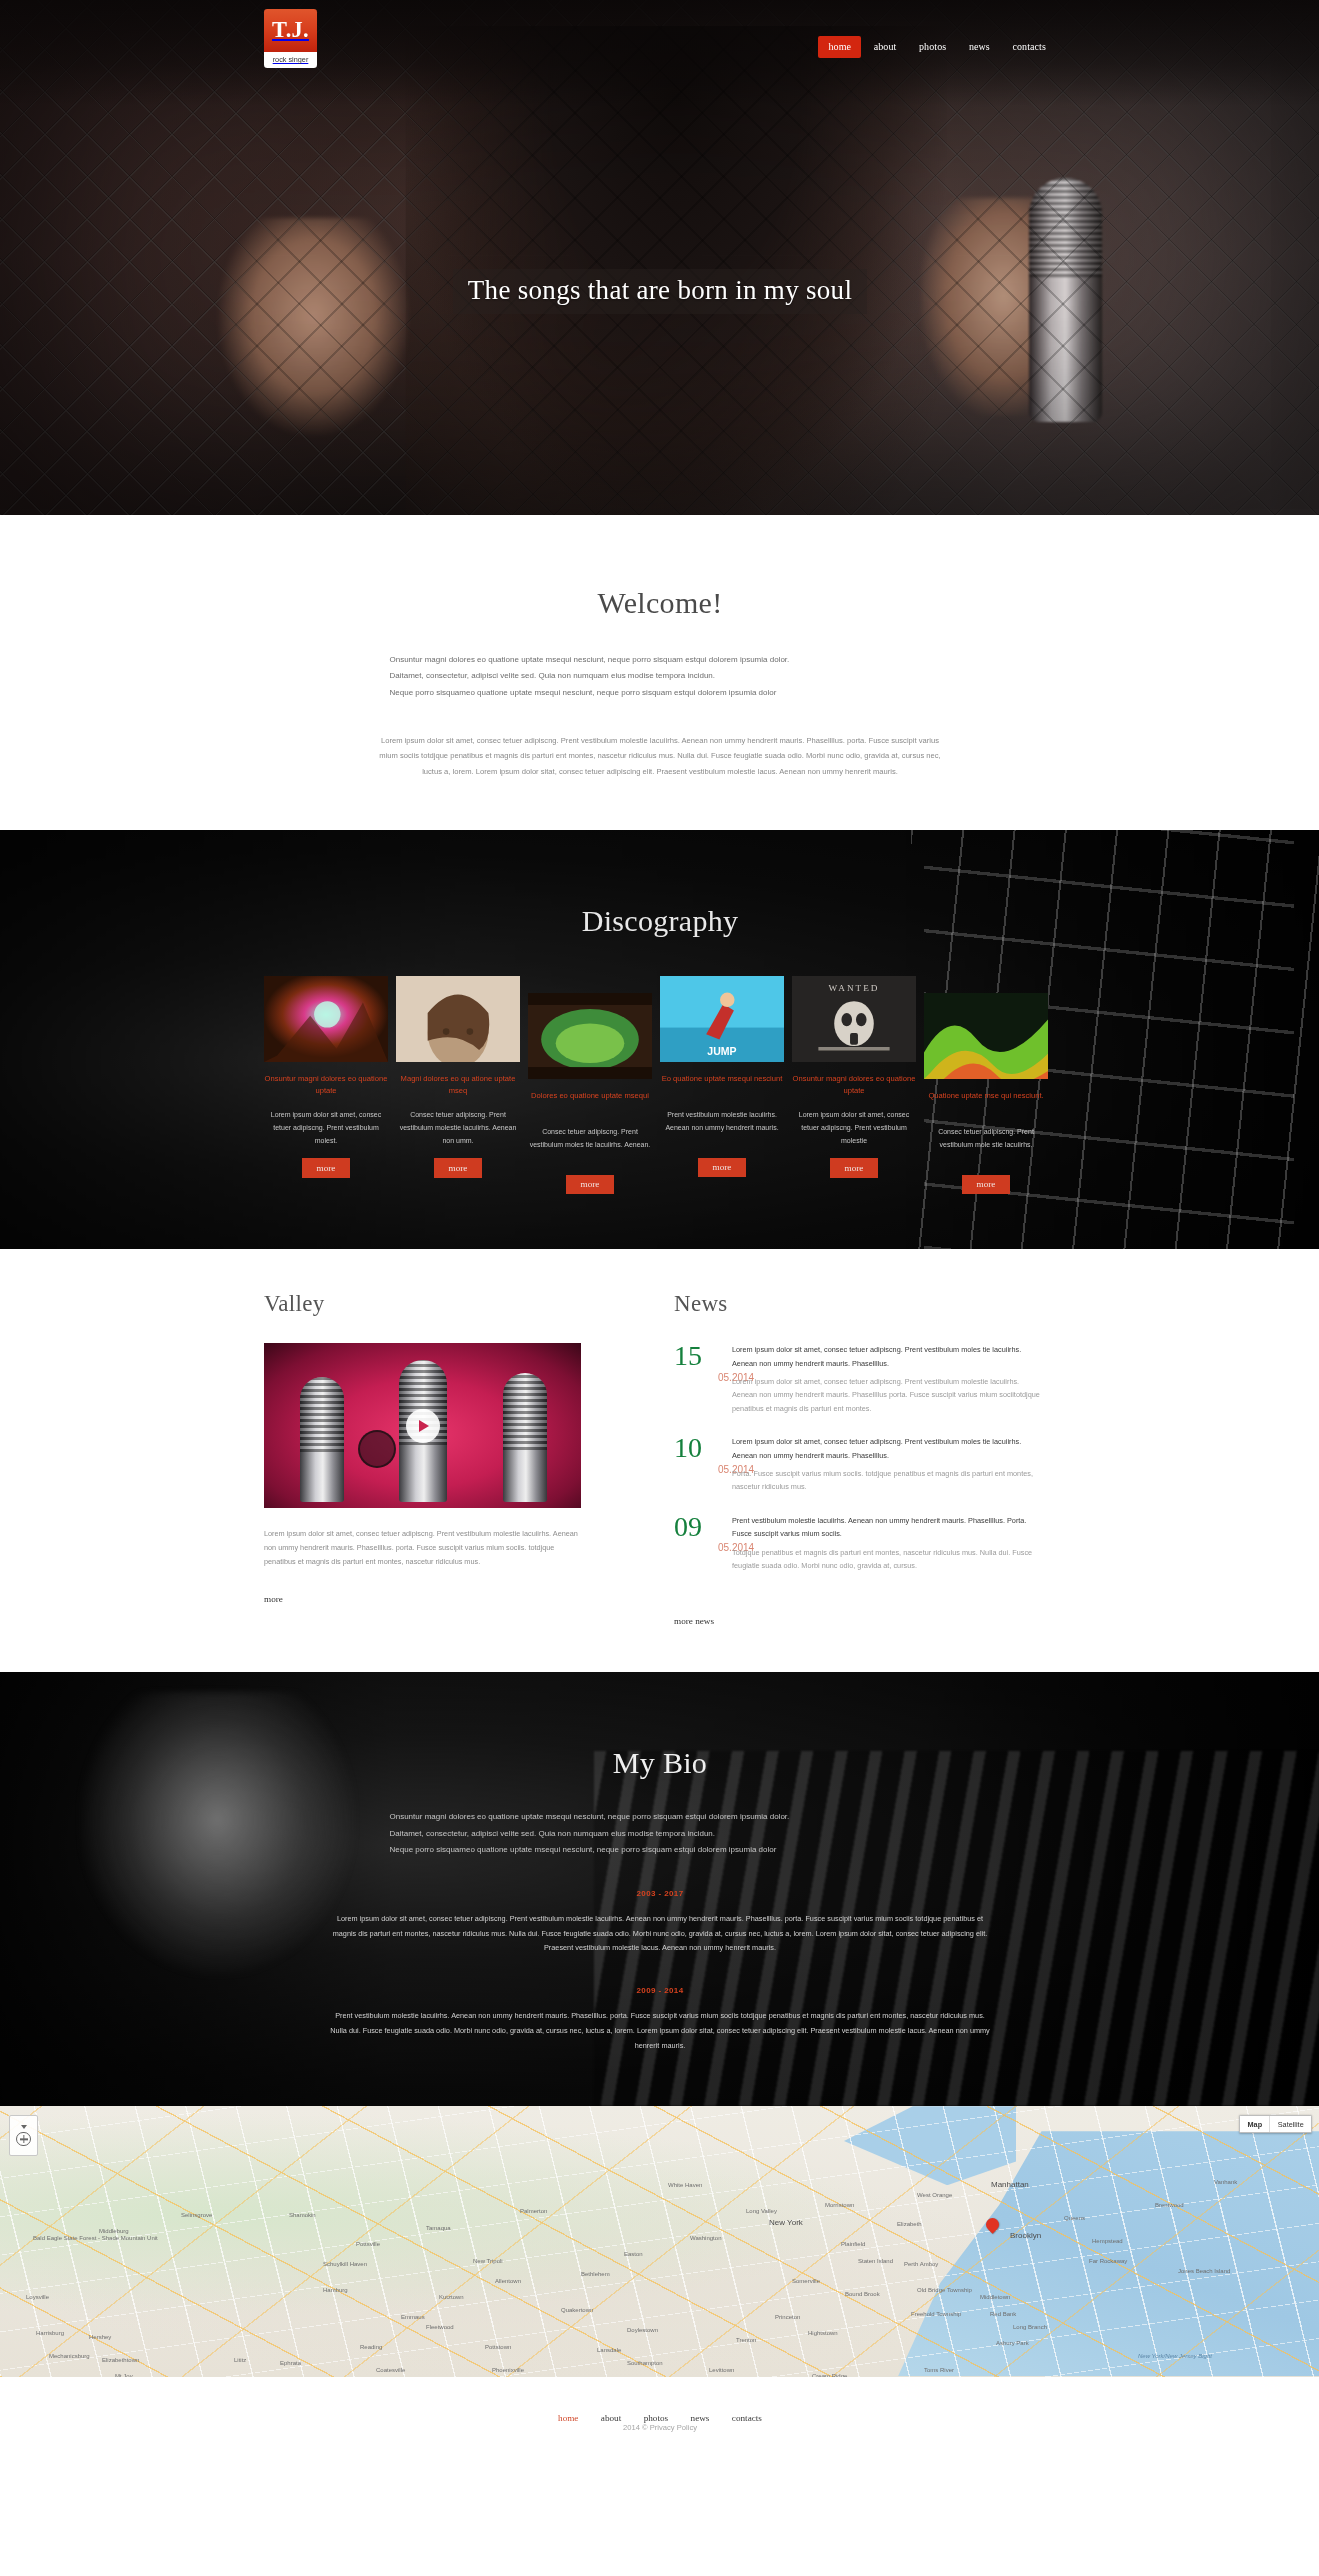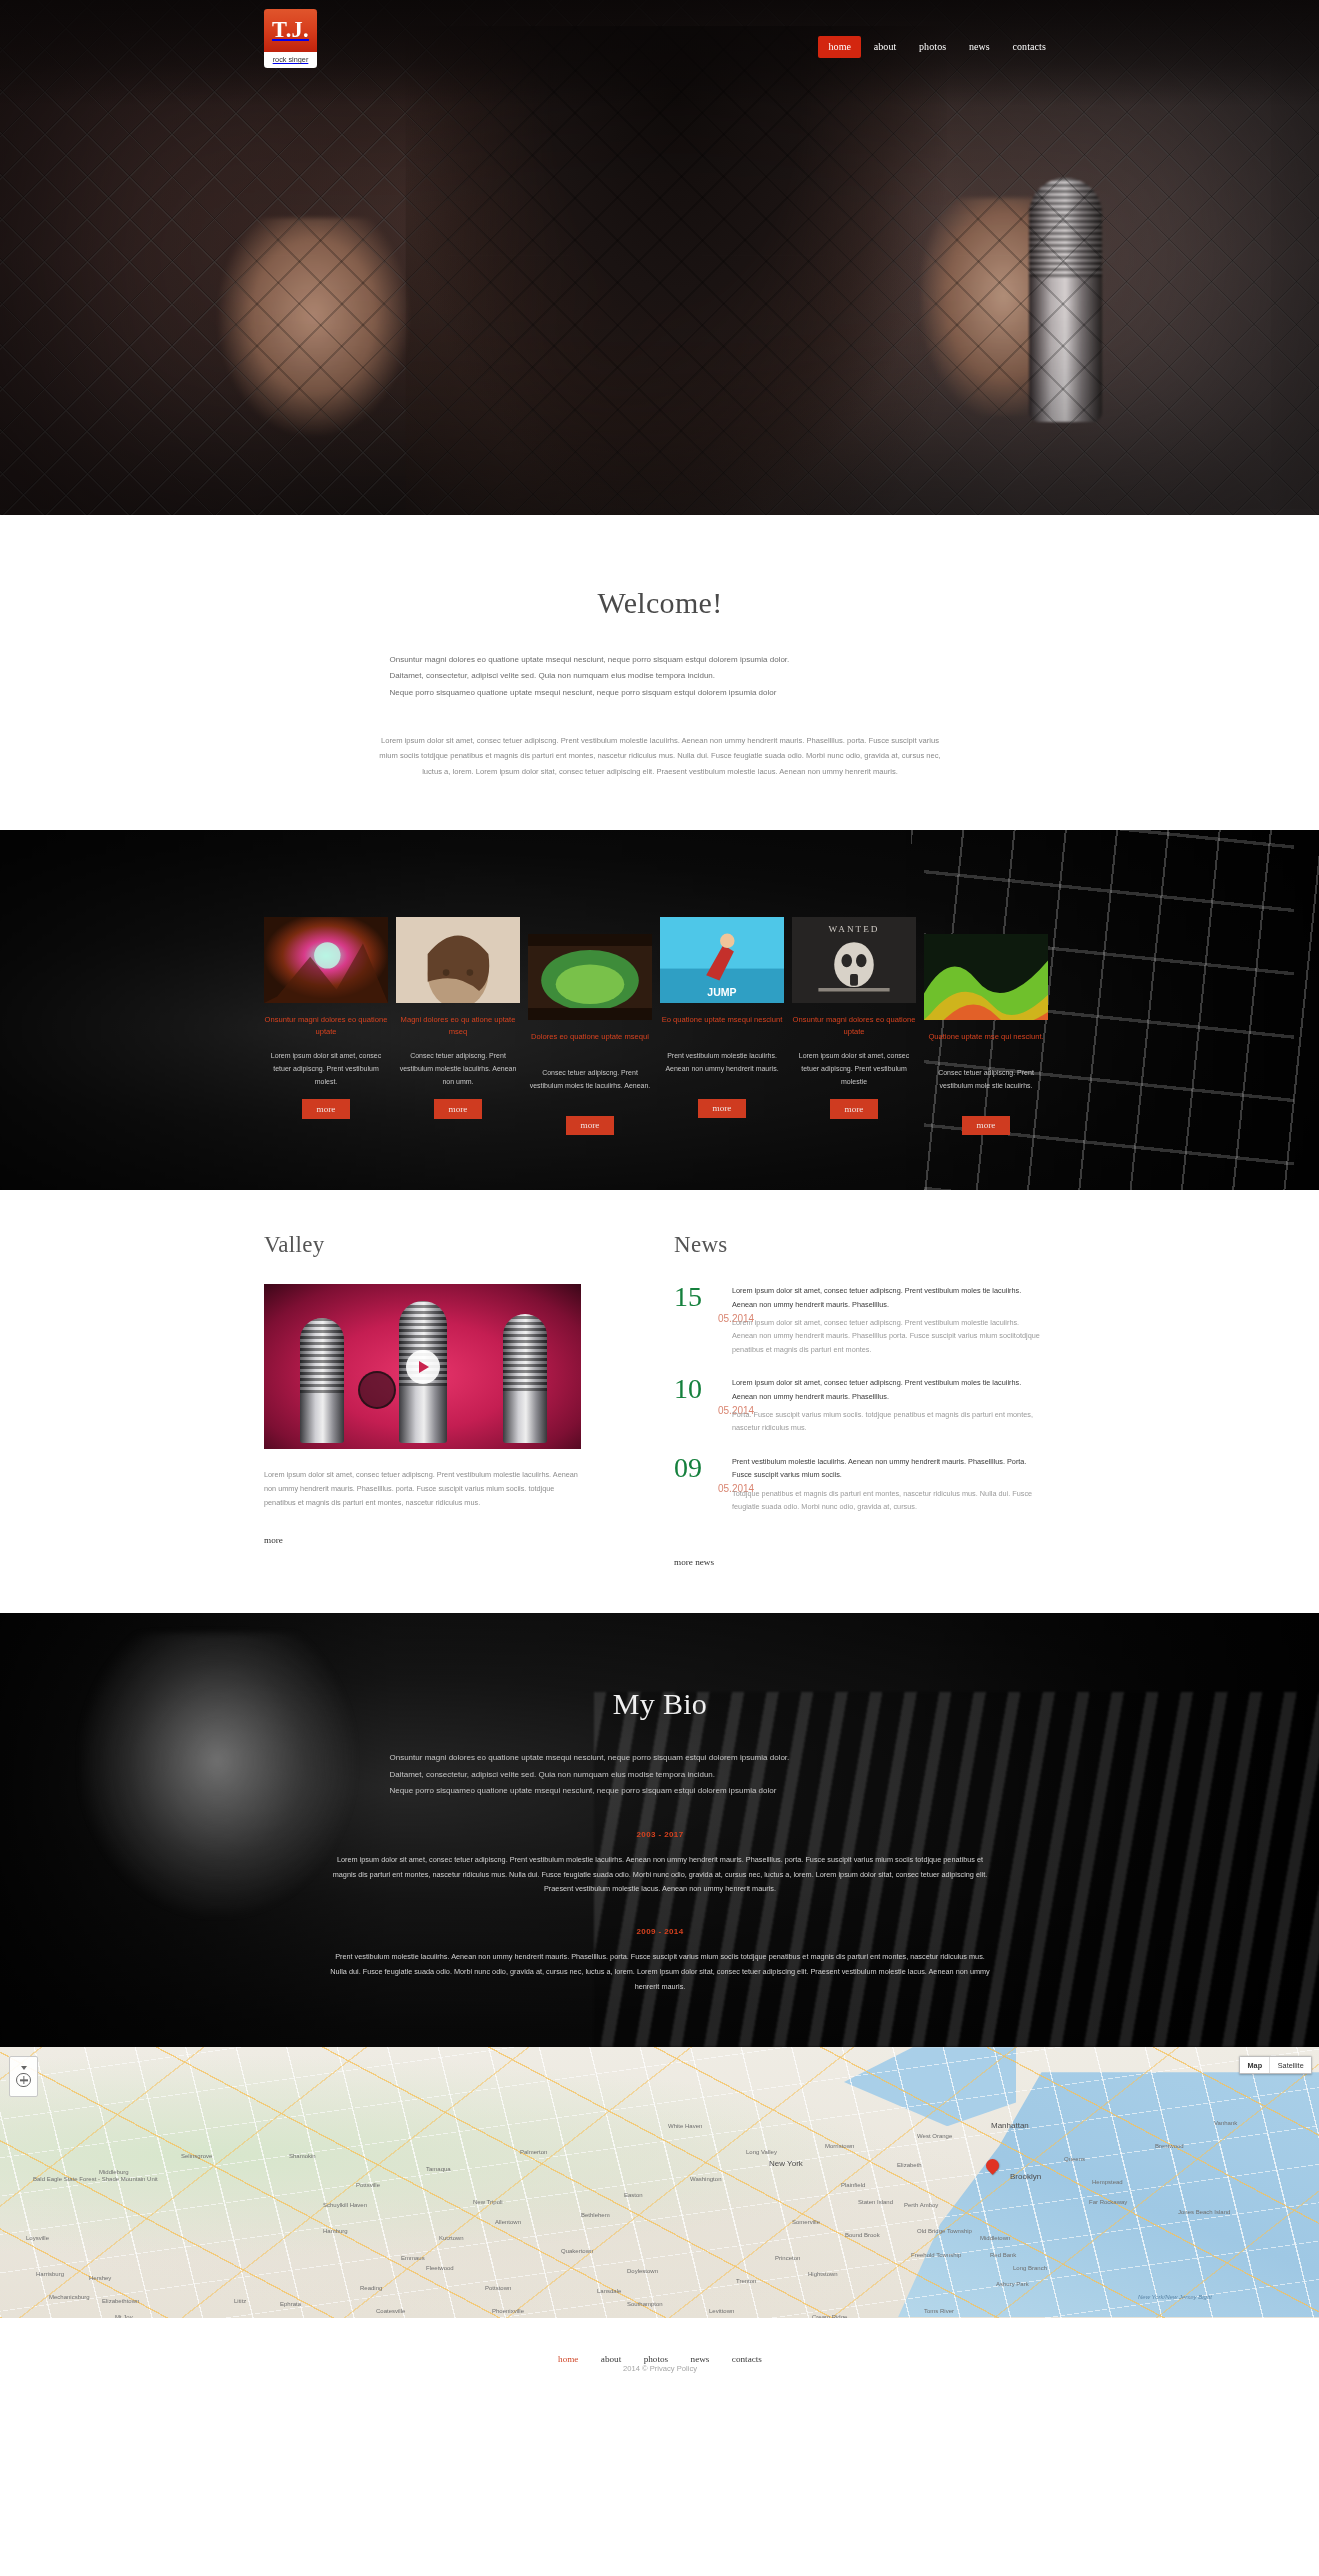--- a/index.html
+++ b/index.html
@@ -380,39 +380,43 @@
       <nav class="mainnav">
         <a href="#" class="active">home</a>
         <a href="#">about</a>
         <a href="#">photos</a>
         <a href="#">news</a>
         <a href="#">contacts</a>
       </nav>
     </div>
   </header>
 
+  <div class="hero-caption">
+    <span>The songs that are born in my soul</span>
+  </div>
 </section>
 
 <section id="welcome">
   <div class="wrap">
     <h1 class="section-title">Welcome!</h1>
     <div class="lead">
       <div>Onsuntur magni dolores eo quatione uptate msequi nesciunt, neque porro sisquam estqui dolorem ipsumia dolor.</div>
       <div>Daitamet, consectetur, adipisci velite sed. Quia non numquam eius modise tempora incidun.</div>
       <div>Neque porro sisquameo quatione uptate msequi nesciunt, neque porro sisquam estqui dolorem ipsumia dolor</div>
     </div>
     <p class="body-copy">Lorem ipsum dolor sit amet, consec tetuer adipiscng. Prent vestibulum molestie lacuiirhs. Aenean non ummy hendrerit mauris. Phasellllus. porta. Fusce suscipit varius mium sociis totdjque penatibus et magnis dis parturi ent montes, nascetur ridiculus mus. Nulla dui. Fusce feugiatle suada odio. Morbi nunc odio, gravida at, cursus nec, luctus a, lorem. Lorem ipsum dolor sitat, consec tetuer adipiscing elit. Praesent vestibulum molestie lacus. Aenean non ummy henrerit mauris.</p>
   </div>
 </section>
 
 <section id="disco">
   <div class="bg"></div>
   <div class="strings"></div>
   <div class="frets"></div>
   <div class="wrap">
+    <h2 class="section-title">Discography</h2>
     <div class="cards">
 
       <div class="card">
         <svg class="thumb" viewBox="0 0 188 130" preserveAspectRatio="none">
           <defs>
               <radialGradient id="g1" cx="50%" cy="45%">
                 <stop offset="0%" stop-color="#8ff1d6"></stop>
                 <stop offset="35%" stop-color="#d83b8a"></stop>
                 <stop offset="70%" stop-color="#7a2b10"></stop>
                 <stop offset="100%" stop-color="#2a1206"></stop>

